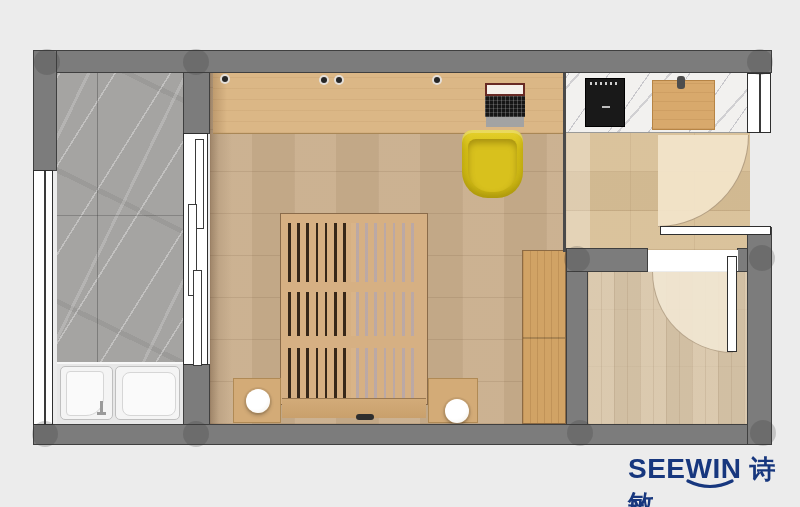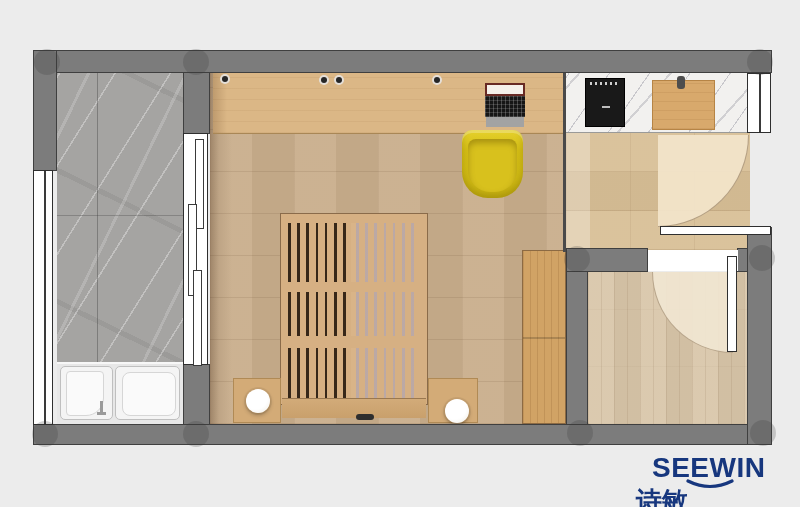--- a/index.html
+++ b/index.html
@@ -104,21 +104,21 @@
     box-shadow:0 0 0 2px rgba(0,0,0,.05),0 2px 4px rgba(0,0,0,.28);}
   
   #wardrobe{left:522px;top:250px;width:44px;height:174px;background-color:#d1a365;
     background-image:
       linear-gradient(180deg,transparent 0 86px,rgba(0,0,0,.18) 86px 88px,transparent 88px),
       repeating-linear-gradient(90deg,rgba(120,75,30,.18) 0 1px,transparent 1px 7px);
     border:1px solid #8c6a43;box-sizing:border-box;}
   #partition-line{left:563px;top:73px;width:3px;height:179px;background:#4a4a4a;}
   
   #logo{left:628px;top:452px;width:170px;height:44px;color:#17377e;}
-  #logo .latin{font-size:28px;font-weight:800;letter-spacing:.5px;margin-left:24px;}
+  #logo .latin{font-size:28px;font-weight:800;letter-spacing:.5px;}
   #logo .cjk{font-size:26px;font-weight:700;margin-left:8px;}
   #logo svg{position:absolute;left:58px;top:27px;}
 </style>
 </head>
 <body>
 
 <div id="stage">
 
   <div class="floor" id="balcony-floor"></div>
   <div class="floor" id="appliance-zone"></div>

